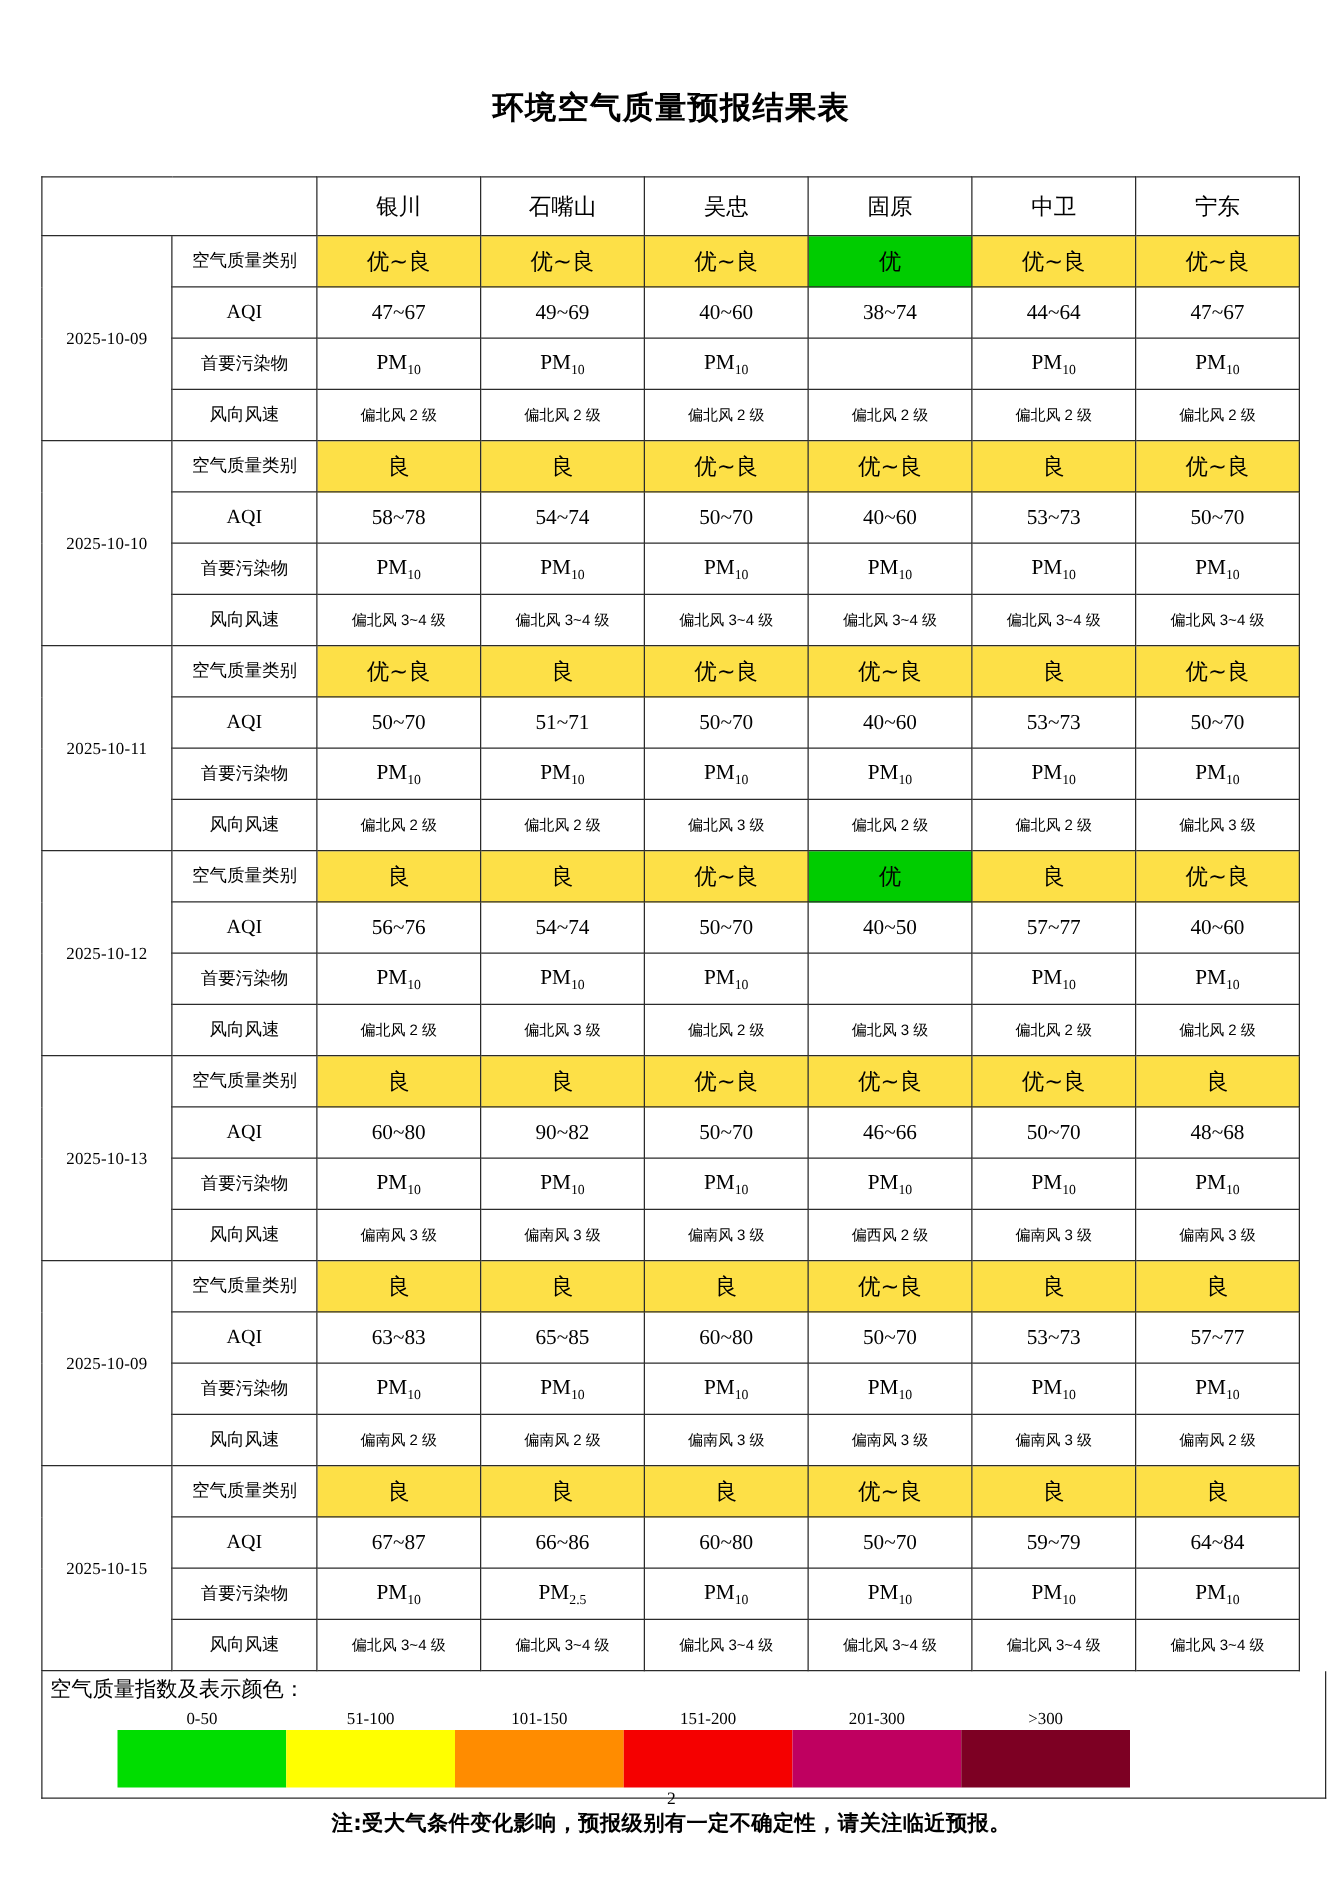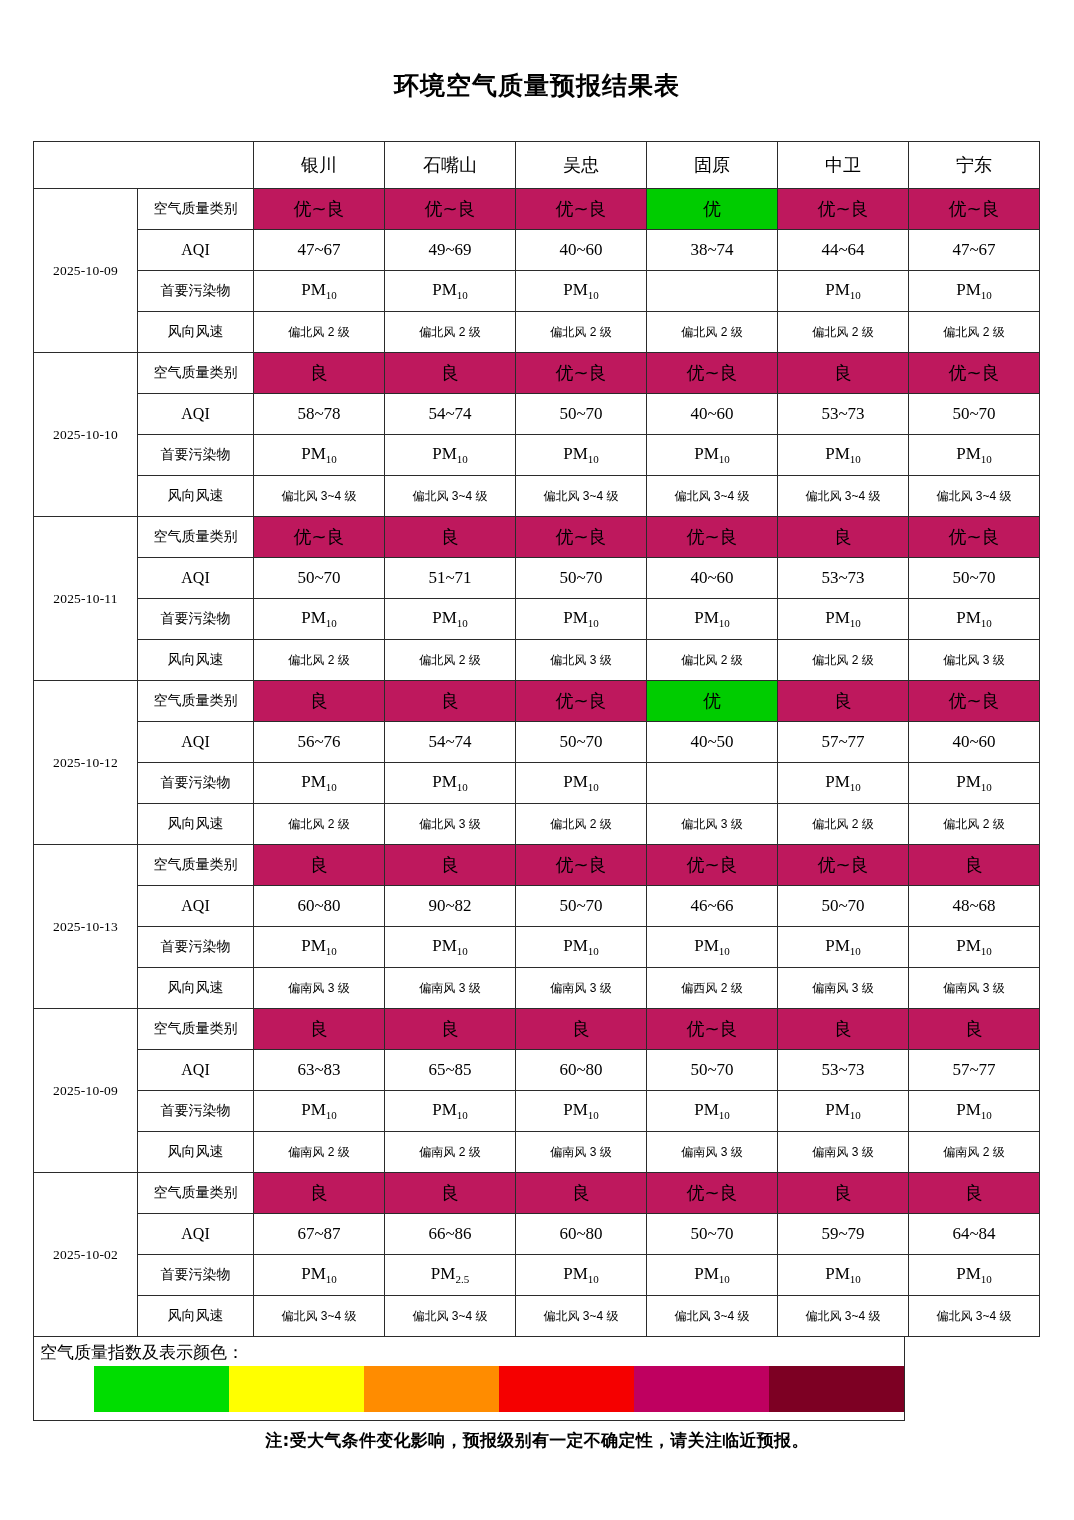--- a/index.html
+++ b/index.html
@@ -83,25 +83,25 @@
   td.val.wind {
     font-family: Liberation Sans, sans-serif;
     font-size: 12px;
   }
   td.val.poll {
     font-size: 17px;
   }
   td.val.poll sub {
     font-size: 11px;
   }
-  .cat-good   { background: #be185d; margin-top: 31px; }
+  .cat-good   { background: #fde047; margin-top: 31px; }
   .cat-excell { background: #00cc00; }
 
   .legend-box {
-    width: 872px;
+    width: 1028px;
     margin: 0 0 0 33px;
     border: 1px solid #2b2b2b;
     border-top: none;
     box-sizing: border-box;
     padding: 4px 0 8px 0;
   }
   .legend-title {
     font-family: "DejaVu Sans", "Liberation Sans", sans-serif;
     font-size: 17px;
     padding-left: 6px;
@@ -392,21 +392,21 @@
         <tr>
           <td class="rowlabel">风向风速</td>
           <td class="val wind">偏南风 2 级</td>
           <td class="val wind">偏南风 2 级</td>
           <td class="val wind">偏南风 3 级</td>
           <td class="val wind">偏南风 3 级</td>
           <td class="val wind">偏南风 3 级</td>
           <td class="val wind">偏南风 2 级</td>
         </tr>
         <tr>
-          <td class="date-cell" rowspan="4">2025-10-02</td>
+          <td class="date-cell" rowspan="4">2025-10-15</td>
           <td class="rowlabel">空气质量类别</td>
           <td class="val cat cat-good">良</td>
           <td class="val cat cat-good">良</td>
           <td class="val cat cat-good">良</td>
           <td class="val cat cat-good">优~良</td>
           <td class="val cat cat-good">良</td>
           <td class="val cat cat-good">良</td>
         </tr>
         <tr>
           <td class="rowlabel aqi-label">AQI</td>
@@ -433,20 +433,28 @@
           <td class="val wind">偏北风 3~4 级</td>
           <td class="val wind">偏北风 3~4 级</td>
           <td class="val wind">偏北风 3~4 级</td>
           <td class="val wind">偏北风 3~4 级</td>
         </tr>
       </tbody>
   </table>
 
   <div class="legend-box">
     <div class="legend-title">空气质量指数及表示颜色：</div>
+    <div class="legend-labels" id="legend-labels">
+        <div>0-50</div>
+        <div>51-100</div>
+        <div>101-150</div>
+        <div>151-200</div>
+        <div>201-300</div>
+        <div>&gt;300</div>
+      </div>
     <div class="legend-bar" id="legend-bar">
         <div style="background: rgb(0, 221, 0);"></div>
         <div style="background: rgb(255, 255, 0);"></div>
         <div style="background: rgb(255, 140, 0);"></div>
         <div style="background: rgb(245, 0, 0);"></div>
         <div style="background: rgb(191, 0, 96);"></div>
         <div style="background: rgb(125, 0, 35);"></div>
       </div>
   </div>
 

